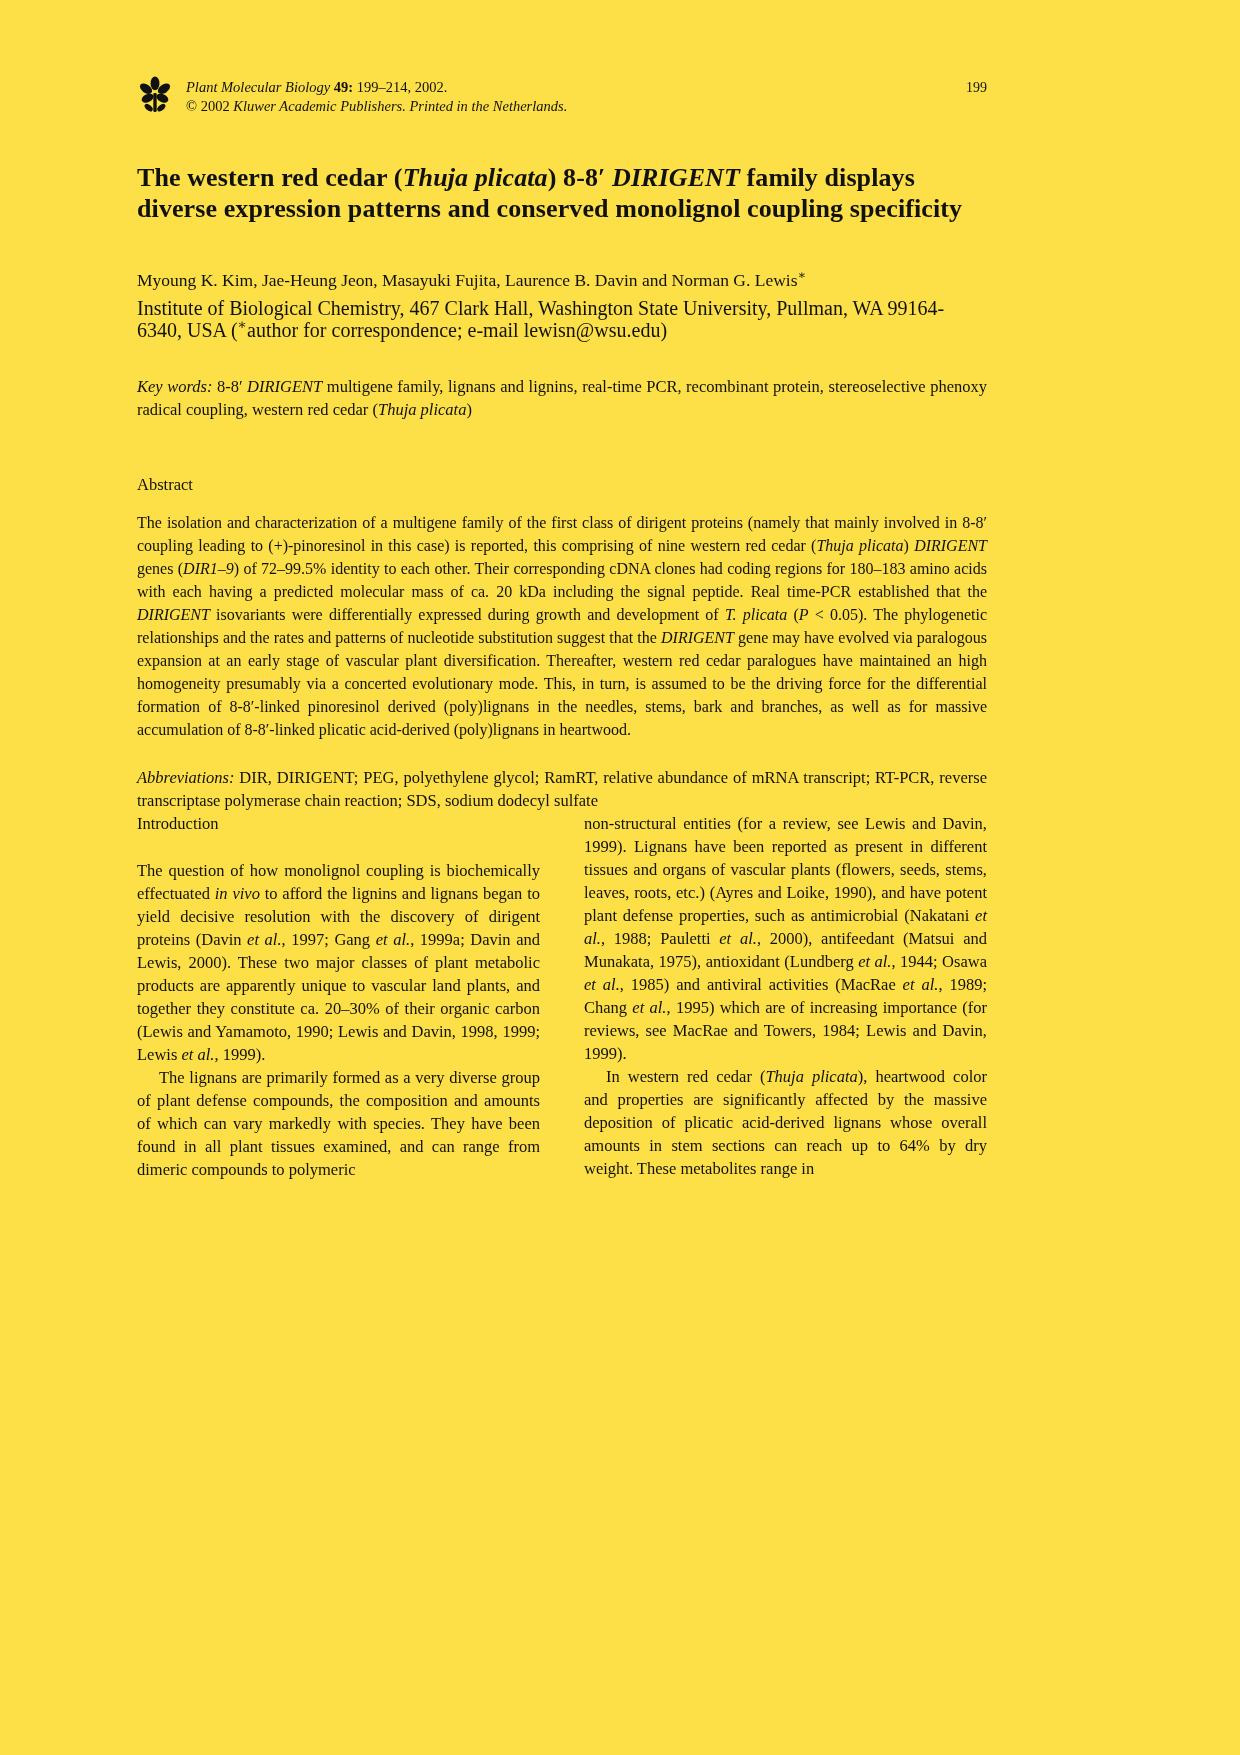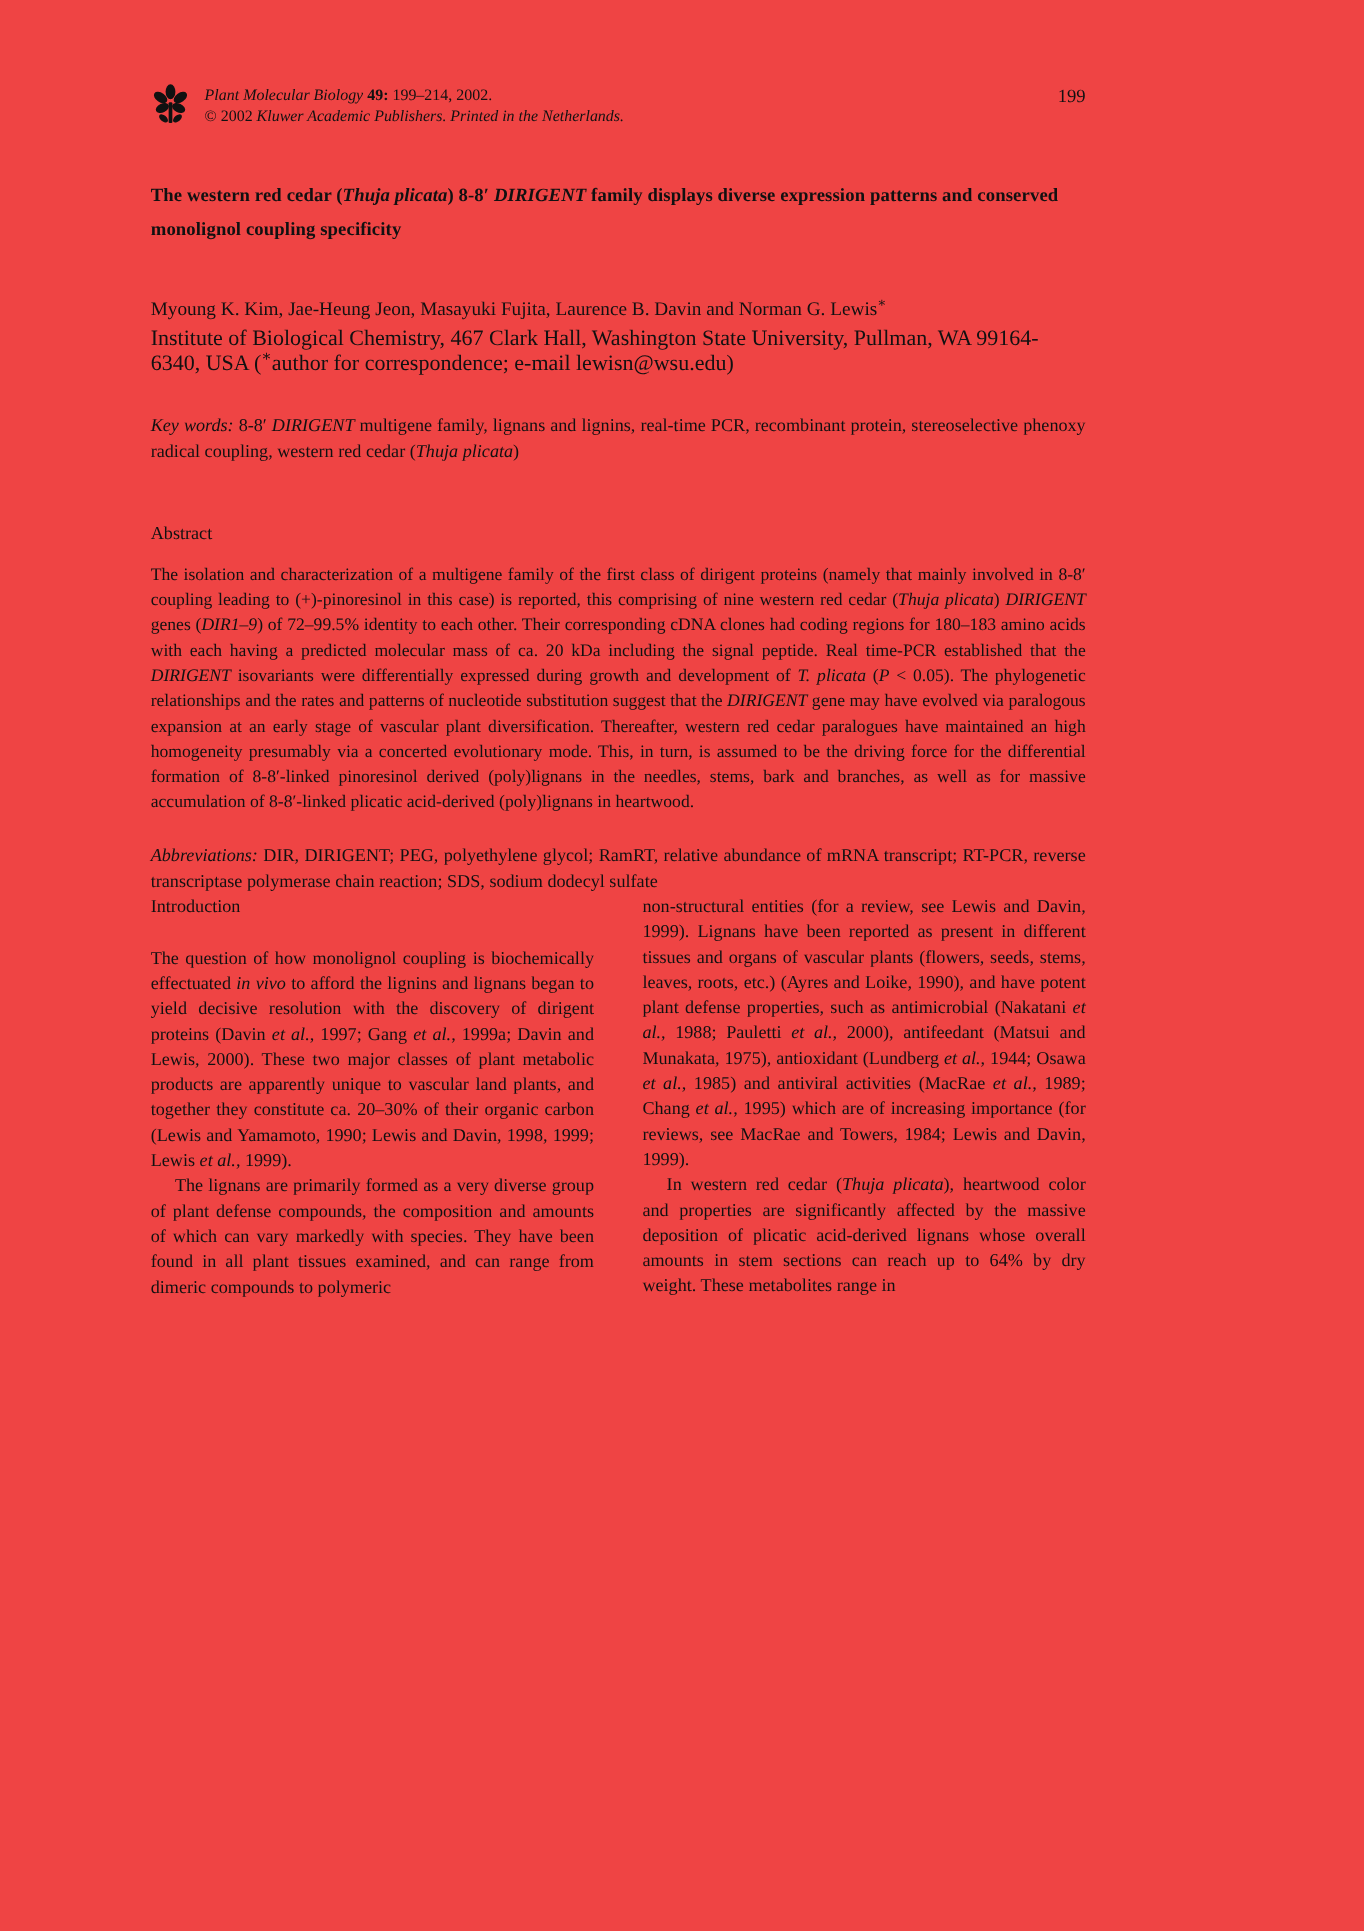--- a/index.html
+++ b/index.html
@@ -1,37 +1,37 @@
 <!DOCTYPE html>
 <html><head>
 <meta charset="utf-8">
 <style>
   html,body{margin:0;padding:0;background:#ffffff;}
   .page{
     position:relative;
     width:1240px;height:1755px;
     box-sizing:border-box;
     padding:78px 253px 40px 137px;
-    background:#ef4444;
+    background:#fde047;
     color:#111111;
     font-family:"Liberation Serif","DejaVu Serif",serif;
     overflow:hidden;
   }
   .it{font-style:italic;}
   .bd{font-weight:bold;}
   .sup{vertical-align:super;font-size:70%;line-height:0;}
 
   .hdr{display:flex;align-items:flex-start;}
   .logo{width:36px;height:38px;flex:0 0 auto;margin-top:-2px;}
   .hdr-lines{margin-left:13px;font-size:14.5px;line-height:19px;}
-  .pagenum{margin-left:auto;font-size:17px;line-height:19px;}
+  .pagenum{margin-left:auto;font-size:14px;line-height:19px;}
 
   h1.title{
     margin:46px 0 0 0;
-    font-size:17px;line-height:31px;font-weight:bold;
+    font-size:26px;line-height:31px;font-weight:bold;
     letter-spacing:0.1px;
   }
   .authors{margin-top:44px;font-size:17.5px;line-height:24px;}
   .affiliation{margin-top:5px;font-size:20px;line-height:22px;}
   .received{margin-top:36px;font-size:14.5px;line-height:20px;}
   .keywords{margin:34px 0 0 0;font-size:16.5px;line-height:23px;text-align:justify;}
 
   h2.sect{margin:52px 0 0 0;font-size:16.5px;line-height:23px;font-weight:normal;}
   p.body{margin:15px 0 0 0;font-size:16px;line-height:23px;text-align:justify;}
   p.abbrev{margin:25px 0 0 0;font-size:16.5px;line-height:23px;text-align:justify;}

